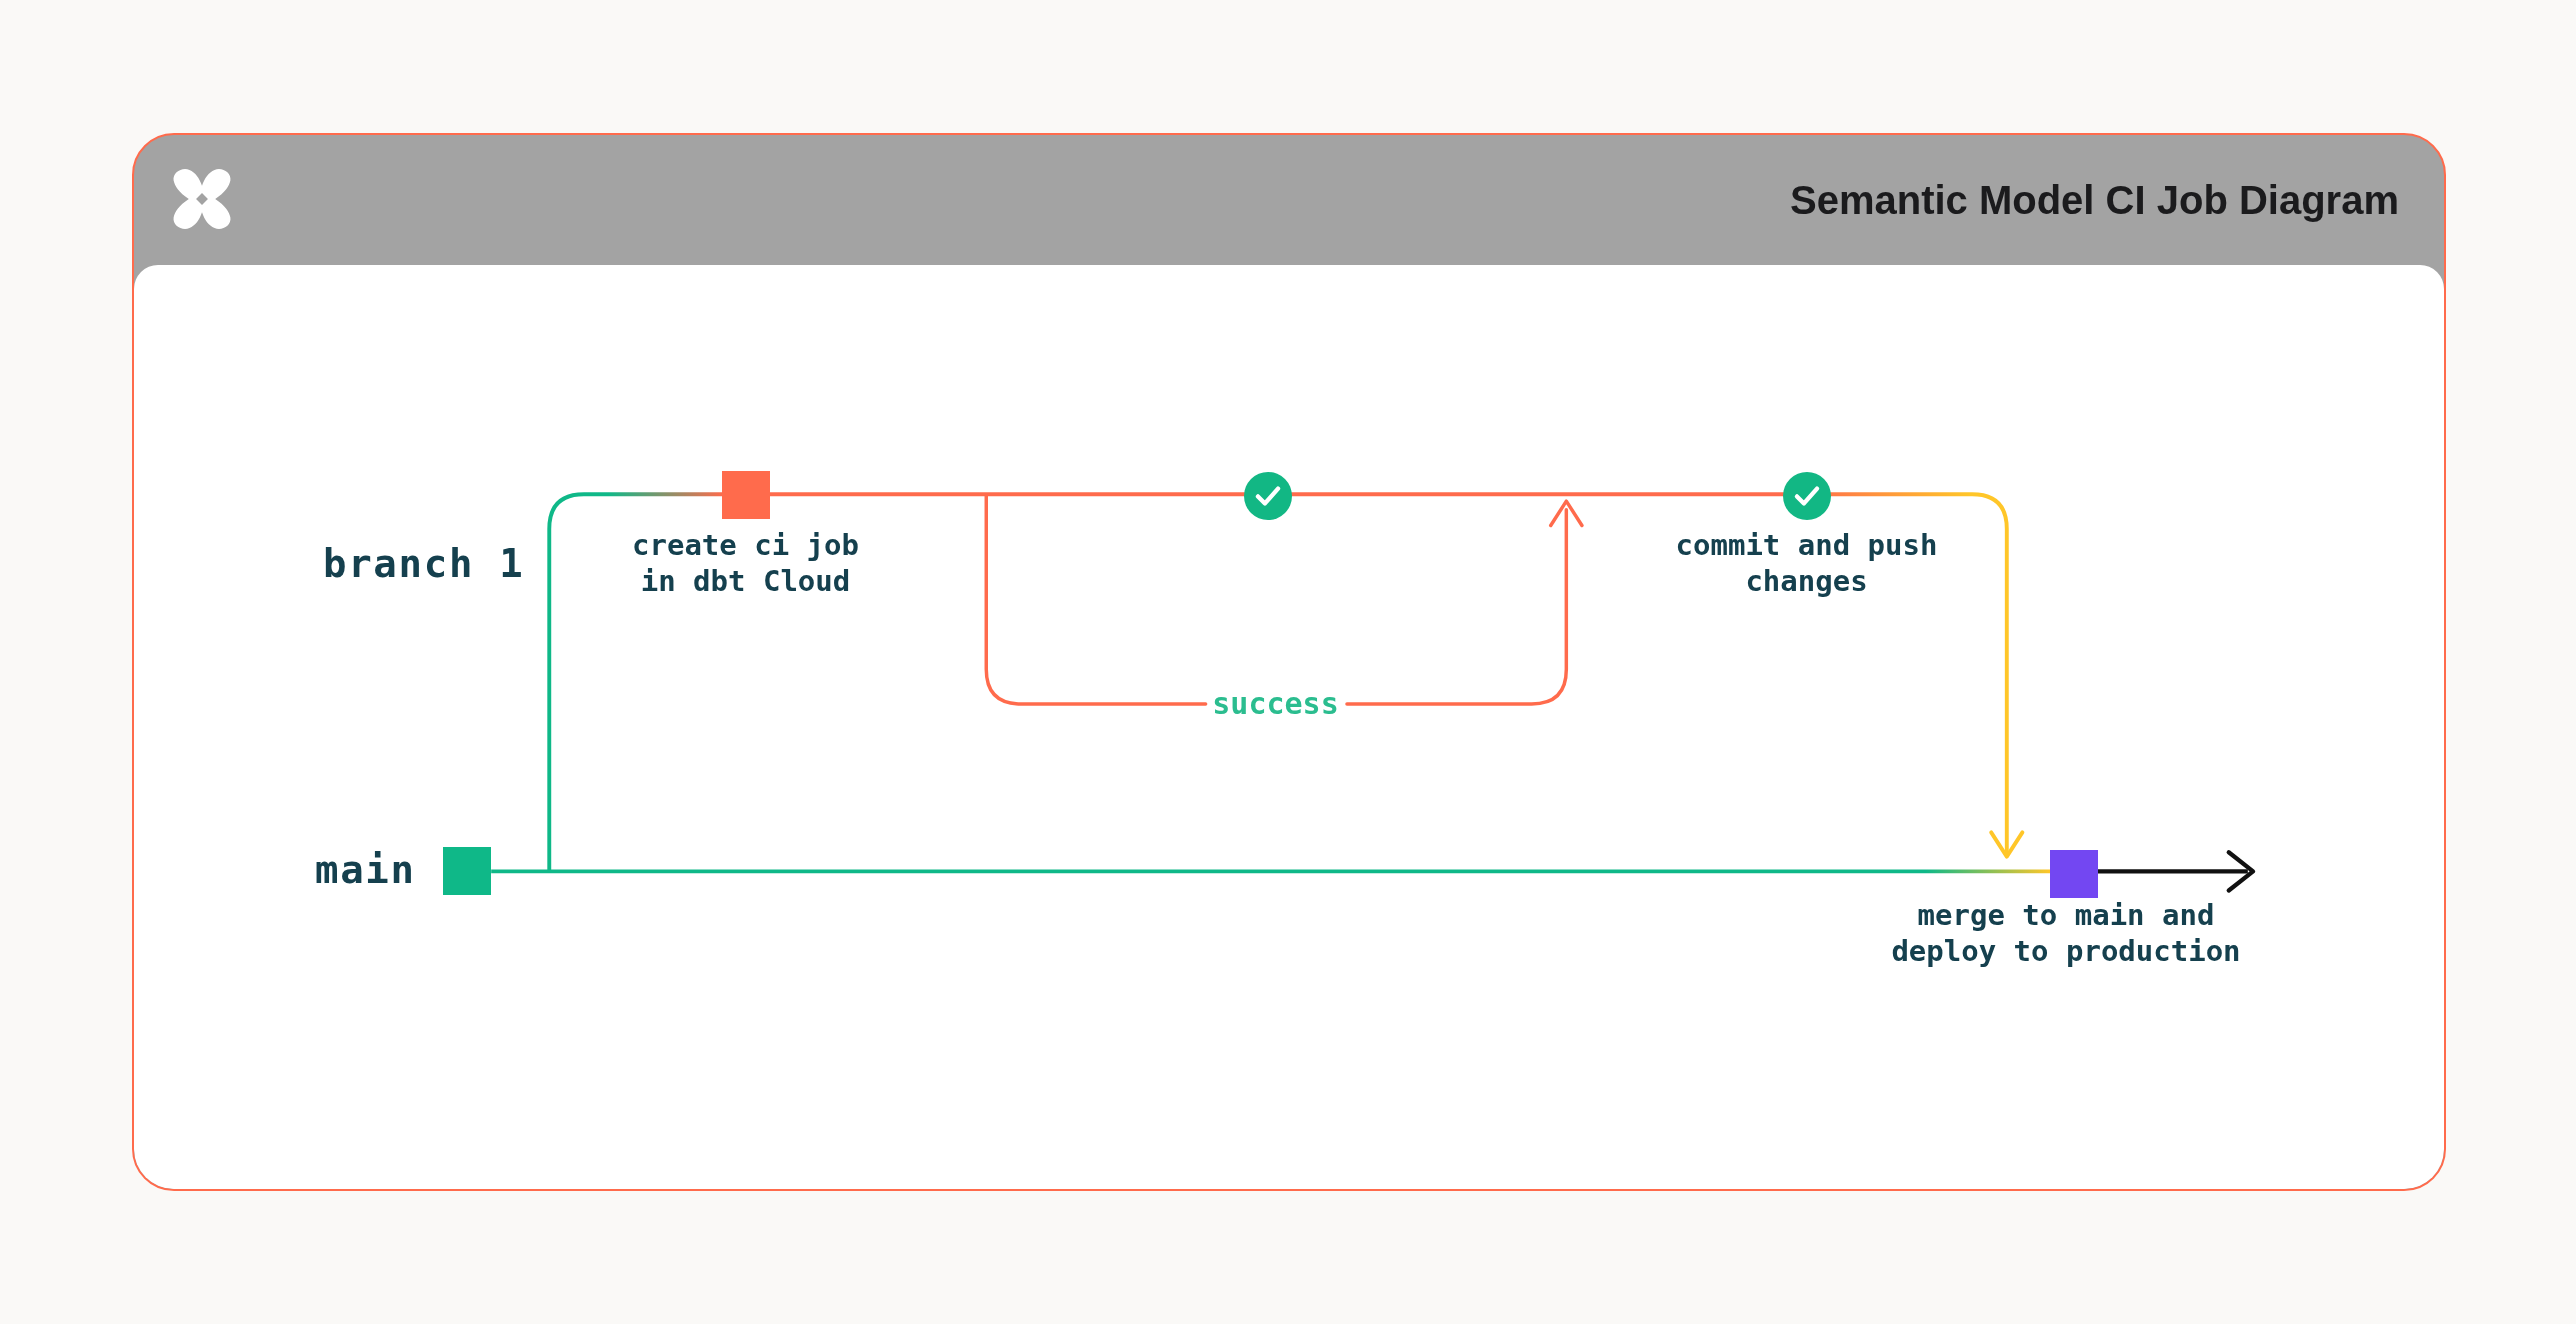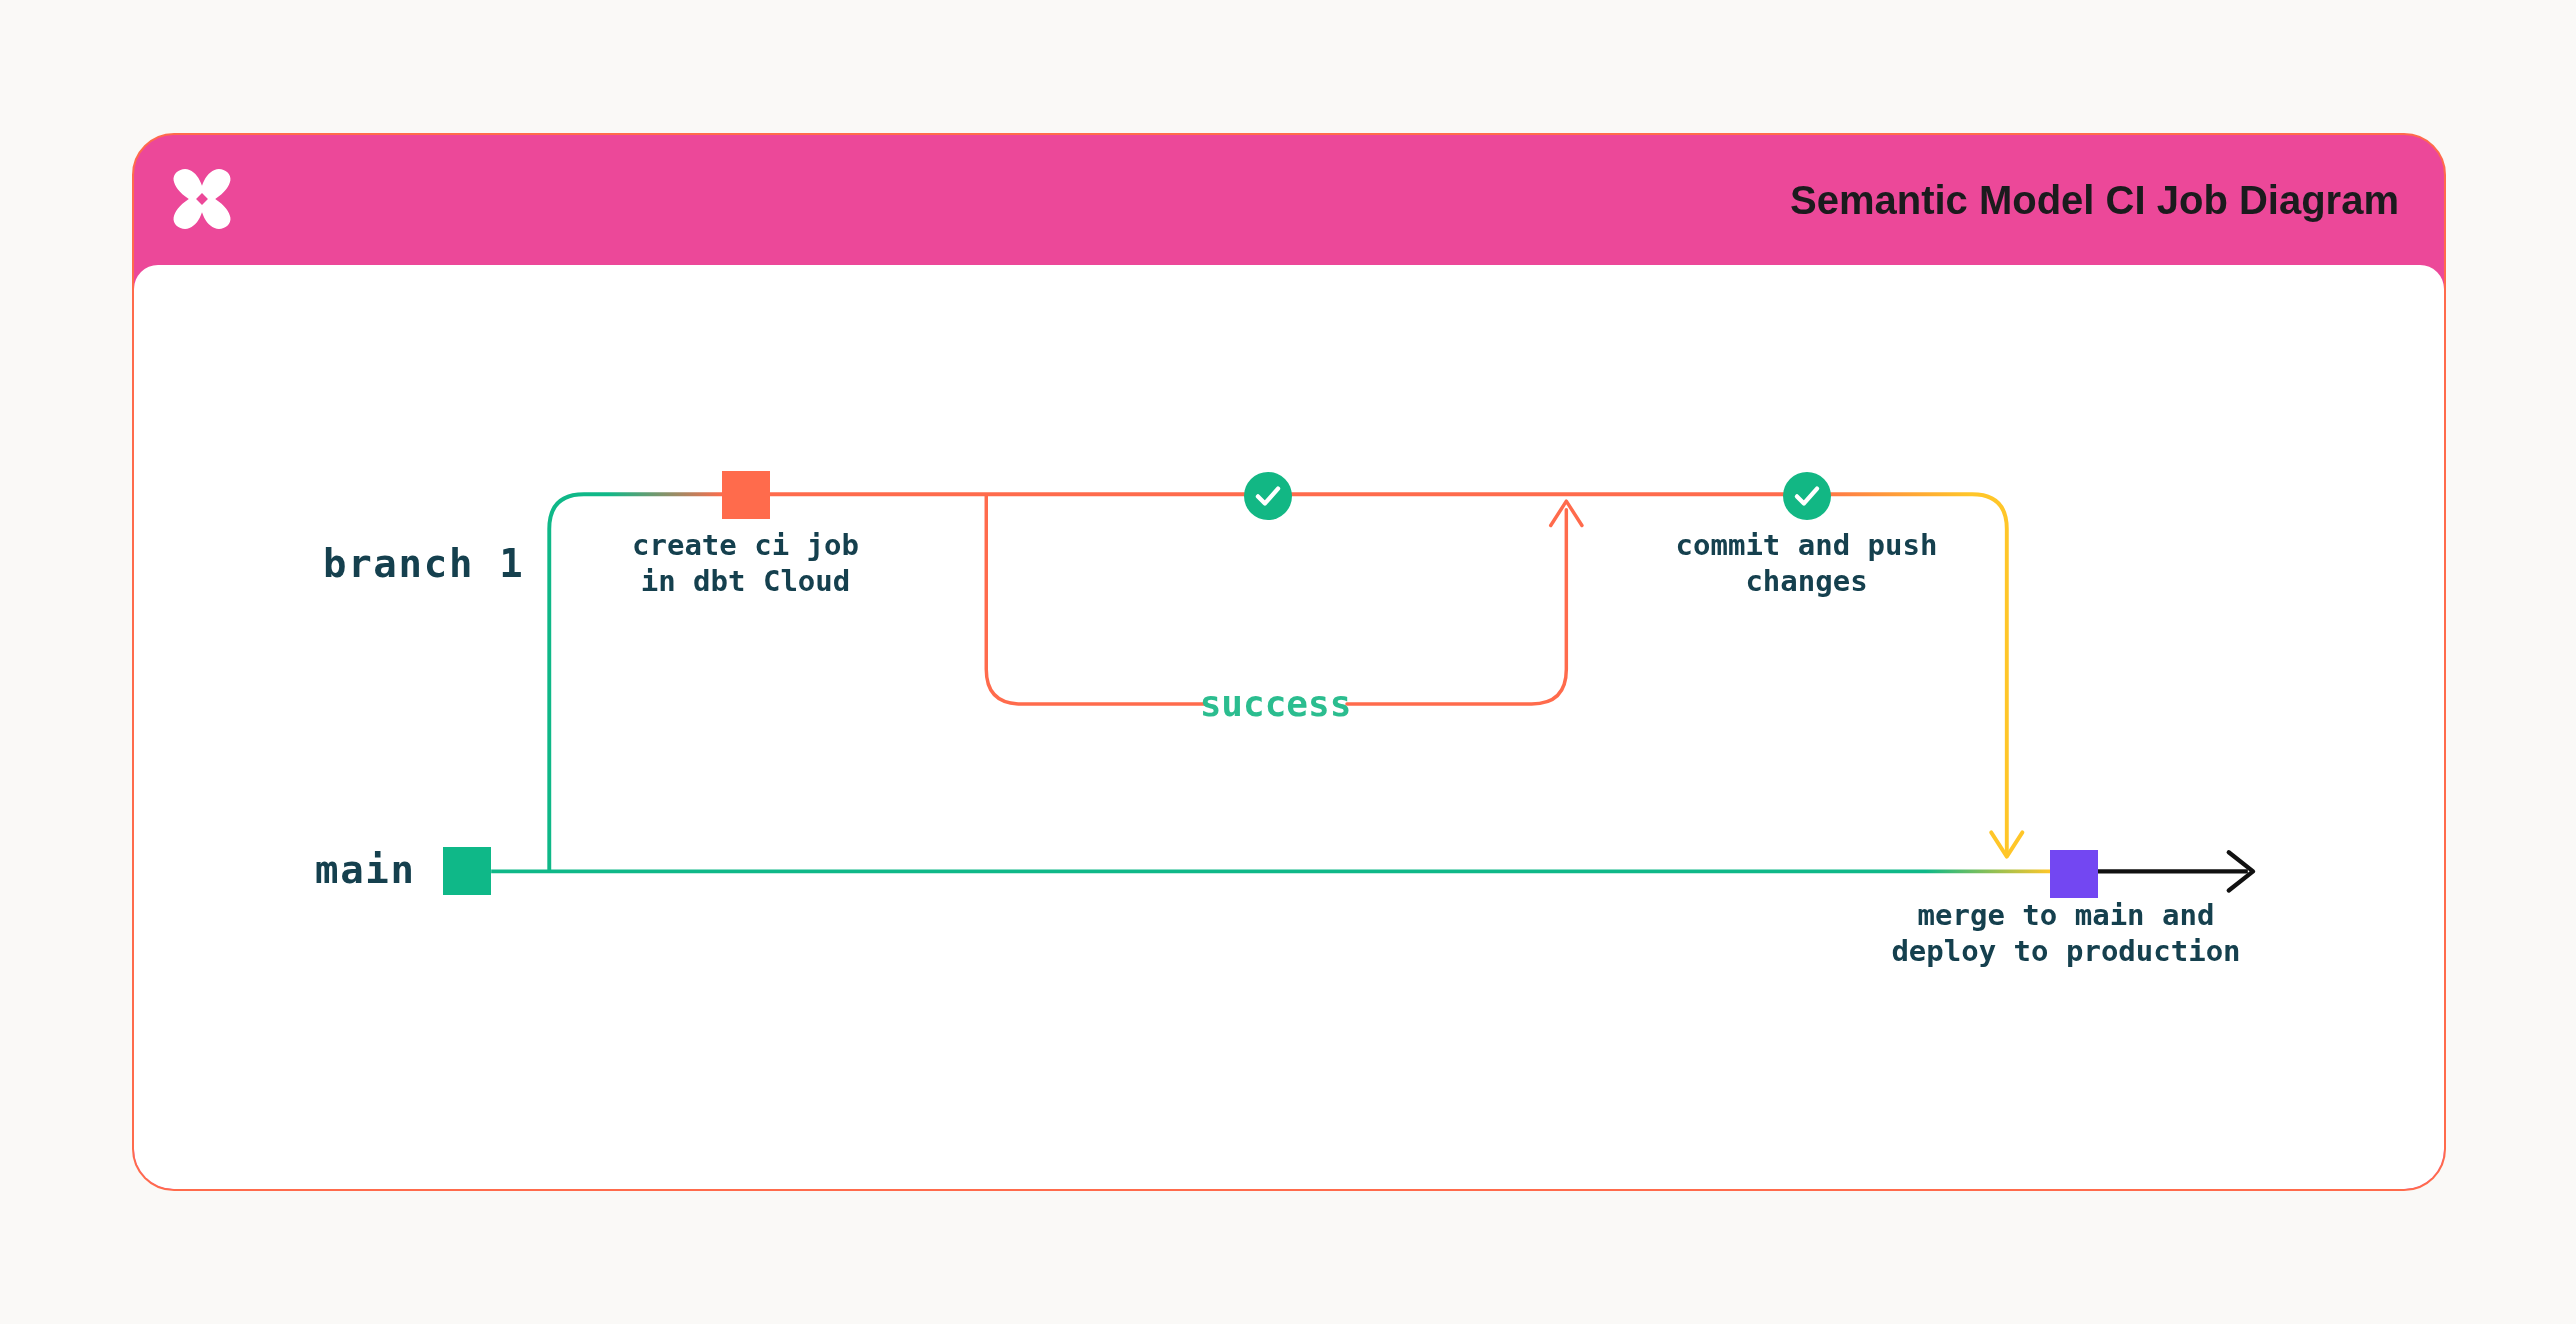--- a/index.html
+++ b/index.html
@@ -1,21 +1,21 @@
 <!DOCTYPE html>
 <html style="font-size:14px"><head>
 <meta charset="utf-8">
 <style>
   html,body{margin:0;padding:0;}
   body{background:#faf9f7;font-family:"DejaVu Sans Mono",monospace;}
   #canvas{position:relative;width:2576px;height:1324px;background:#faf9f7;overflow:hidden;}
 
   
   .card{position:absolute;left:132px;top:133px;width:2314px;height:1058px;
-        background:#ec4899;border:2.2px solid #FF6B4C;border-radius:42px;
+        background:#a3a3a3;border:2.2px solid #FF6B4C;border-radius:42px;
         box-sizing:border-box;overflow:hidden;padding-left:24px;}
   .card-body{position:absolute;left:0;right:0;top:130px;bottom:0;background:#ffffff;
         border-radius:24px 24px 38px 38px;}
   .header{position:absolute;left:0;right:0;top:0;height:130px;}
   .logo{position:absolute;left:35px;top:31px;width:66px;height:66px;}
   .title{position:absolute;right:45px;top:0;height:130px;line-height:130px;
         font-family:"Liberation Sans",sans-serif;font-weight:bold;font-size:40px;
         color:#1b1b1d;white-space:nowrap;}
 
   
@@ -35,21 +35,21 @@
   .mono{font-family:"DejaVu Sans Mono",monospace;font-weight:bold;color:#15404E;}
   .branch-label{position:absolute;font-size:39px;letter-spacing:1.7px;white-space:pre;}
   .lbl-branch1{left:323px;top:541px;}
   .lbl-main{left:315px;top:847px;}
   .node-label{position:absolute;font-size:29px;line-height:36px;text-align:center;white-space:pre;}
   .nl-create{left:572px;top:527px;width:347px;}
   .nl-build{left:972px;top:527px;width:607px;}
   .nl-commit{left:1633px;top:527px;width:347px;}
   .nl-merge{left:1806px;top:897px;width:520px;}
   .success-label{position:absolute;left:1189px;top:685px;width:173px;text-align:center;
-       font-size:36px;line-height:38px;color:#2BBD8F;}
+       font-size:30px;line-height:38px;color:#2BBD8F;}
 </style>
 </head>
 <body>
 
 <div id="canvas">
 
   <div class="card">
     <div class="header">
       <svg class="logo" viewBox="0 0 100 100">
         <path fill="#ffffff" fill-rule="evenodd" d="

